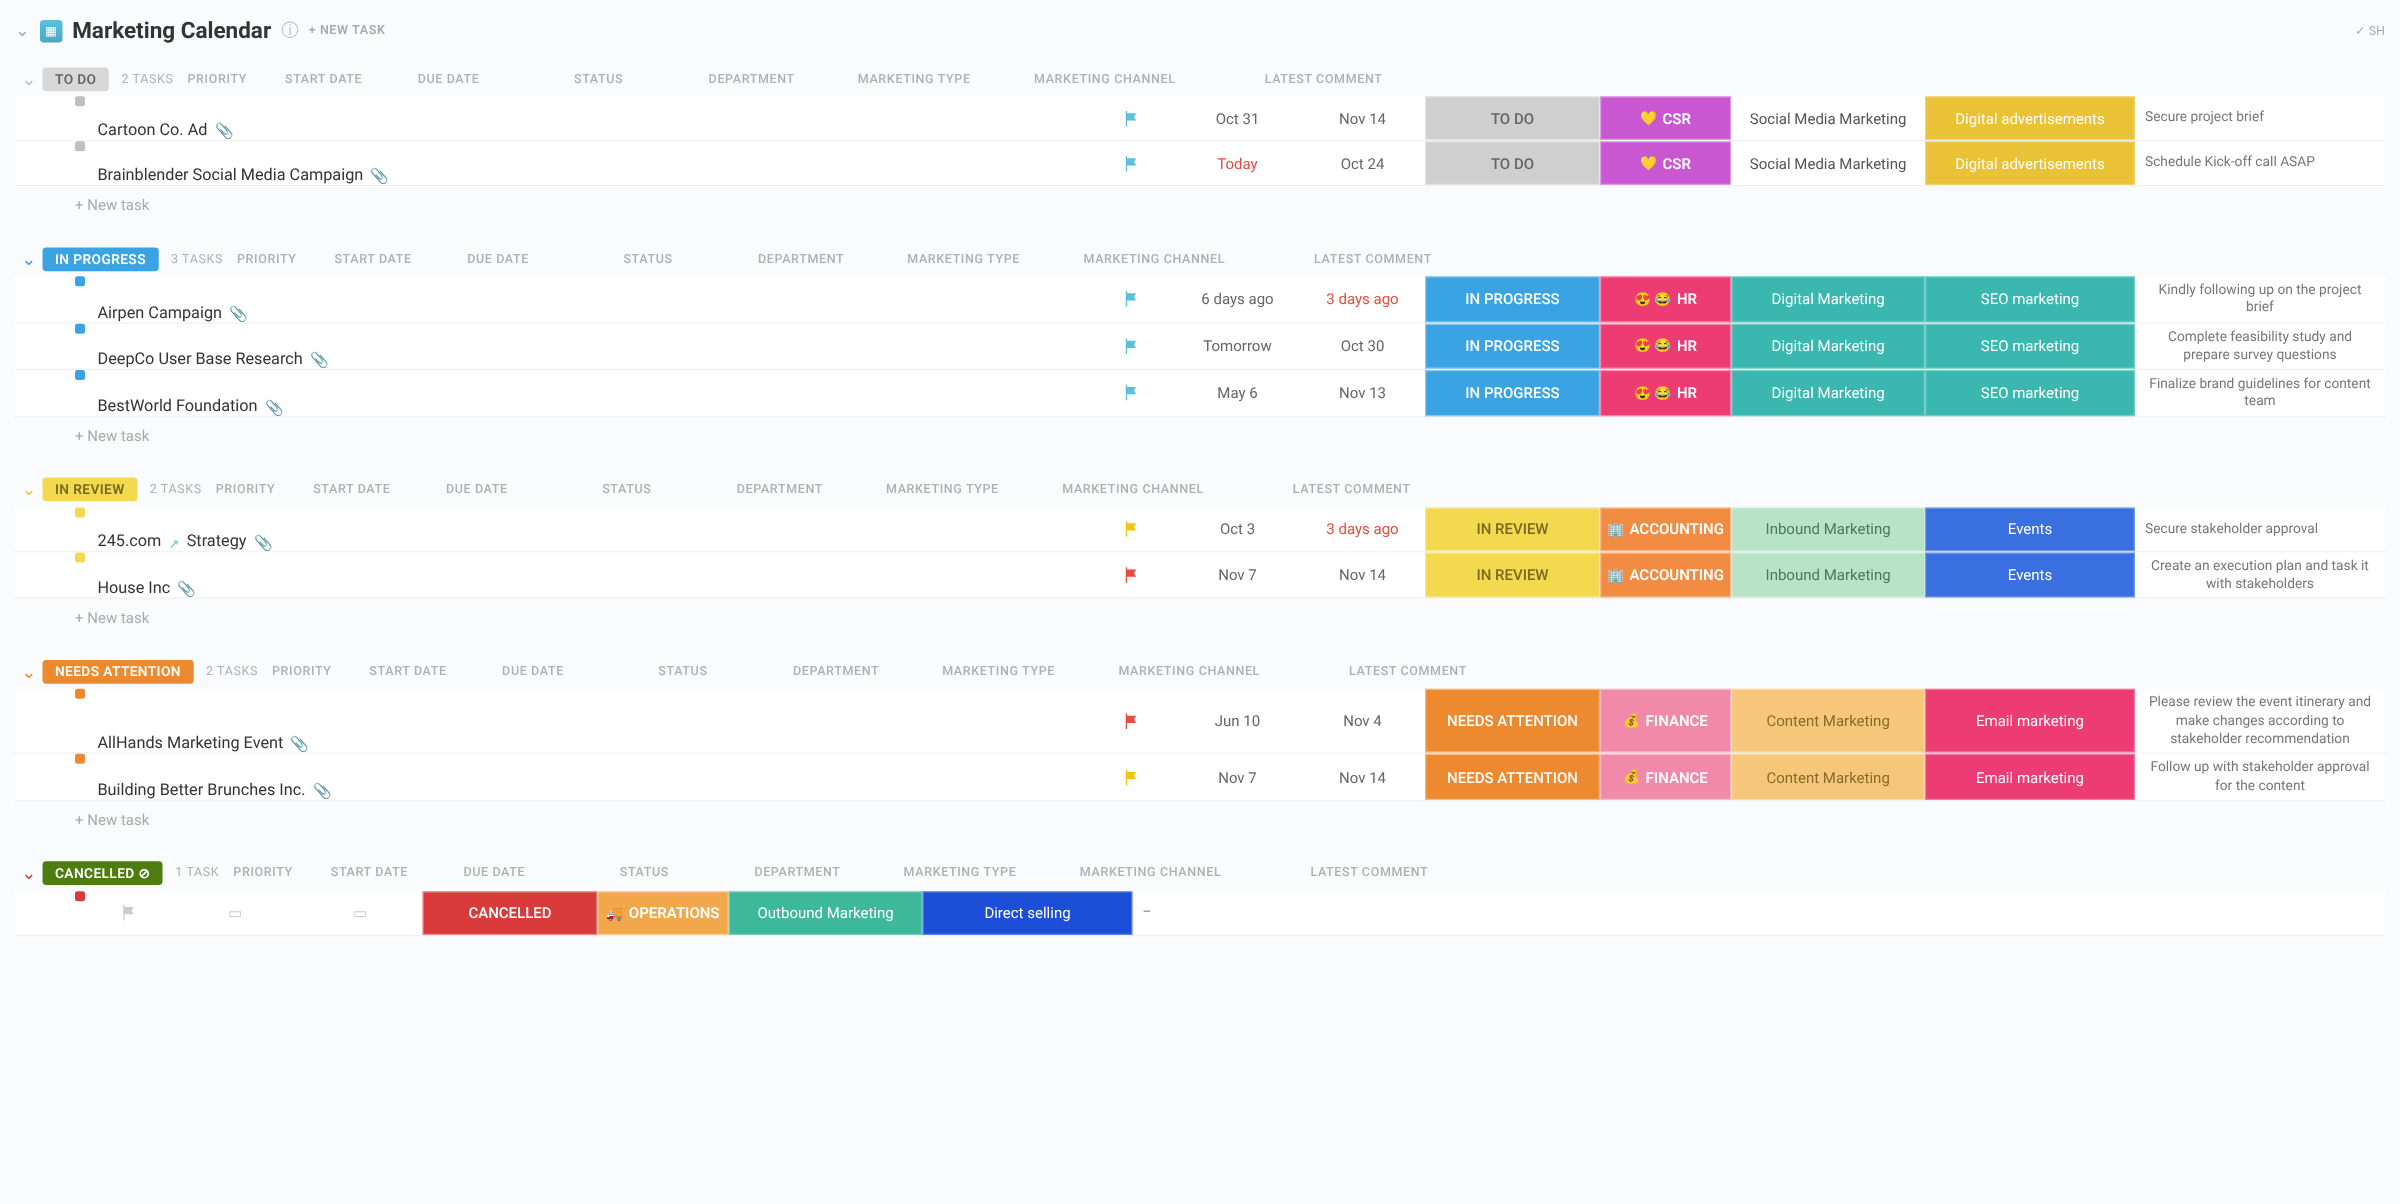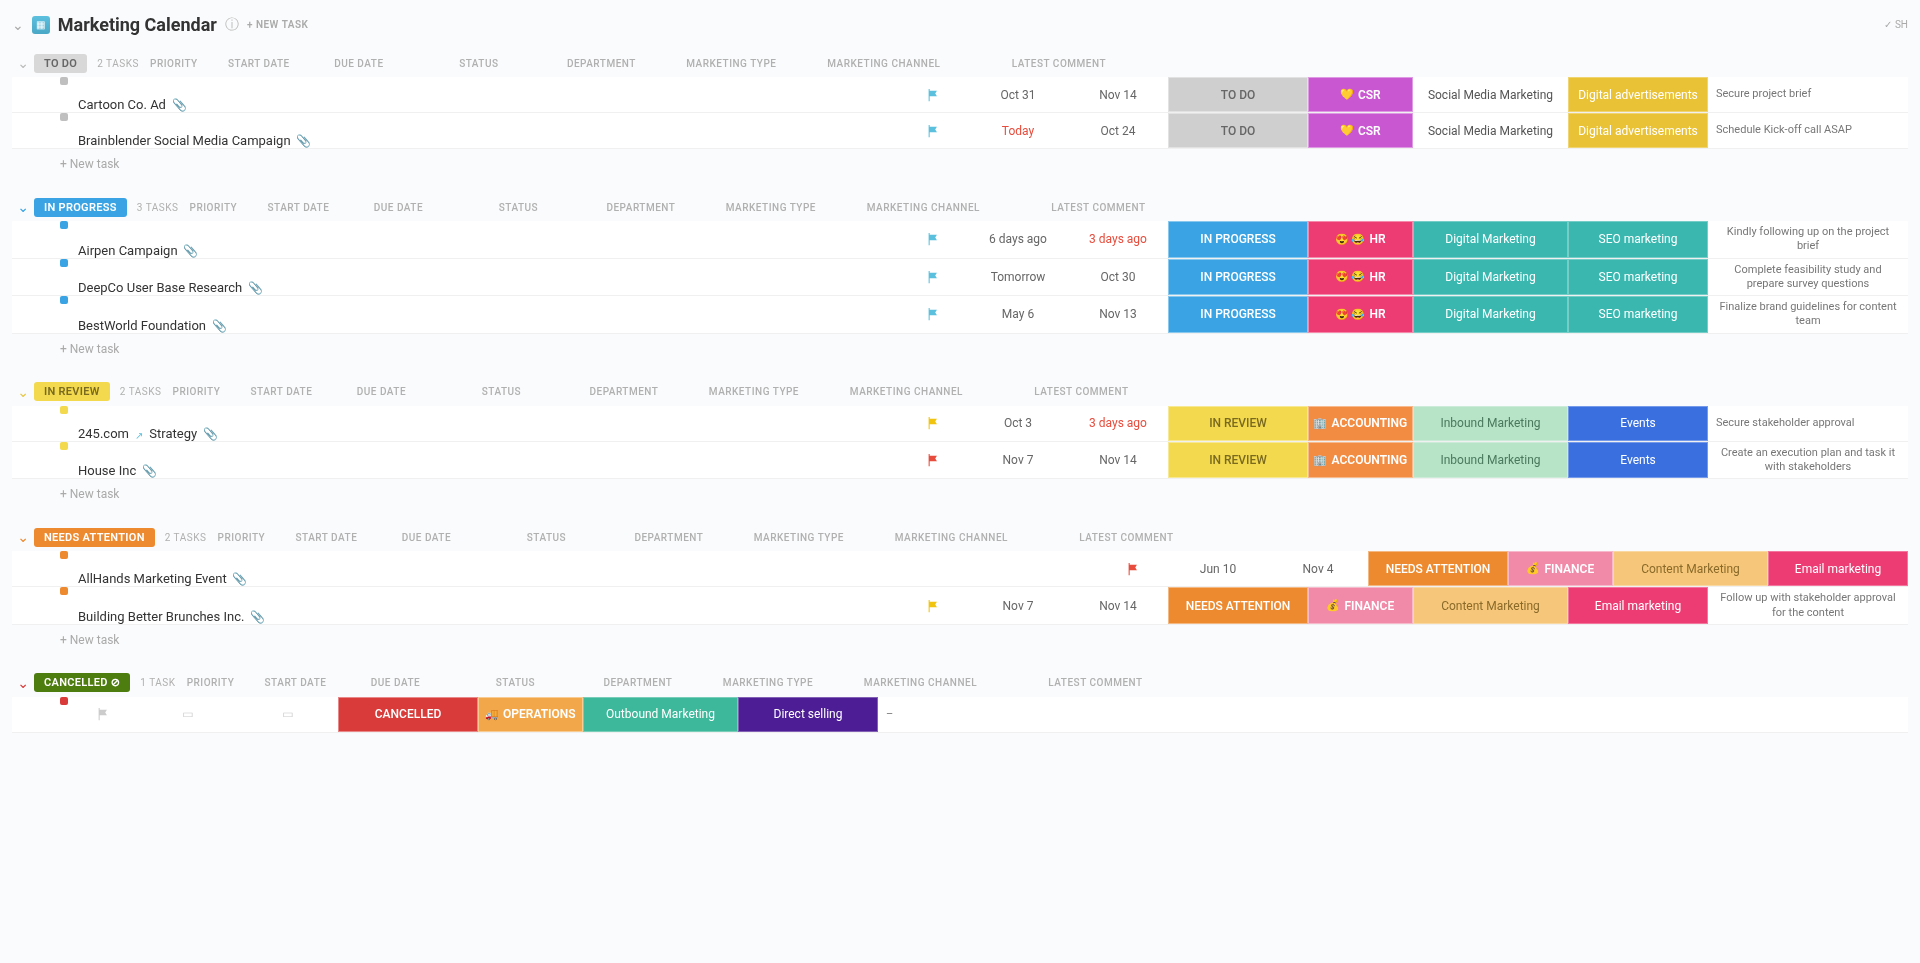--- a/index.html
+++ b/index.html
@@ -33,21 +33,21 @@
 .row .title{flex:1;display:flex;align-items:flex-end;gap:6px;padding-left:10px;color:#333;font-size:13px}
 .row .atch{color:#bbb;font-size:12px}
 .row .ext{color:#5bc0de;font-size:10px}
 .cell{display:flex;align-items:center;justify-content:center;font-size:12px}
 .cell.pri{width:70px}
 .cell.date{width:100px;color:#666}
 .cell.date.overdue{color:#e74c3c}
 .cell.stat{width:140px;color:#fff;font-weight:500;border:1px solid rgba(255,255,255,.4)}
 .cell.dept{width:105px;color:#fff;font-weight:600;border:1px solid rgba(255,255,255,.4);gap:4px}
 .cell.mtype{width:155px;border:1px solid rgba(255,255,255,.3)}
-.cell.mch{width:140px;color:#fff;border:1px solid rgba(255,255,255,.3)}
+.cell.mch{width:168px;color:#fff;border:1px solid rgba(255,255,255,.3)}
 .cell.cmt{width:200px;color:#777;font-size:11px;text-align:center;justify-content:flex-start;padding:4px 8px;line-height:1.3}
 .newrow{padding:8px 0 0 48px;color:#aaa;font-size:12px}
 .emoji{font-size:11px}
 svg.flagico{width:14px;height:14px}
 </style>
 </head>
 <body>
 
 <div class="page" id="root">
     <div class="hdr">
@@ -256,20 +256,21 @@
           <svg class="flagico" viewBox="0 0 16 16">
             <path fill="#e74c3c" d="M3 1v14h1.2V9.5h8.3l-2-3.2 2-3.3H4.2V1z"></path>
           </svg>
         </span>
      <span class="cell date">Jun 10</span>
      <span class="cell date">Nov 4</span>
      <span class="cell stat" style="background:#ed8a2f;color:#fff">NEEDS ATTENTION</span>
      <span class="cell dept" style="background:#f08aa8"><span class="emoji">💰</span> FINANCE</span>
      <span class="cell mtype" style="background:#f6c77a;color:#8a6a2a">Content Marketing</span>
      <span class="cell mch" style="background:#ed3b73">Email marketing</span>
+     <span class="cell cmt">Please review the event itinerary and make changes according to stakeholder recommendation</span>
       </div>
       <div class="row">
      <span class="lead"></span>
      <span class="sq" style="background:#ed8a2f"></span>
      <span class="title">Building Better Brunches Inc. <span class="atch">📎</span></span>
      <span class="cell pri">
           <svg class="flagico" viewBox="0 0 16 16">
             <path fill="#f1c40f" d="M3 1v14h1.2V9.5h8.3l-2-3.2 2-3.3H4.2V1z"></path>
           </svg>
         </span>
@@ -309,17 +310,17 @@
         </span>
      <span class="cell date">
           <span style="color:#ccc">▭</span>
         </span>
      <span class="cell date">
           <span style="color:#ccc">▭</span>
         </span>
      <span class="cell stat" style="background:#d93a3a;color:#fff">CANCELLED</span>
      <span class="cell dept" style="background:#f2a84a"><span class="emoji">🚚</span> OPERATIONS</span>
      <span class="cell mtype" style="background:#3db89a;color:#fff">Outbound Marketing</span>
-     <span class="cell mch" style="background:#4c1d95">Direct selling</span>
+     <span class="cell mch" style="background:#1d4ed8">Direct selling</span>
      <span class="cell cmt">–</span>
       </div>
     </div>
   </div>
 
 </body></html>

